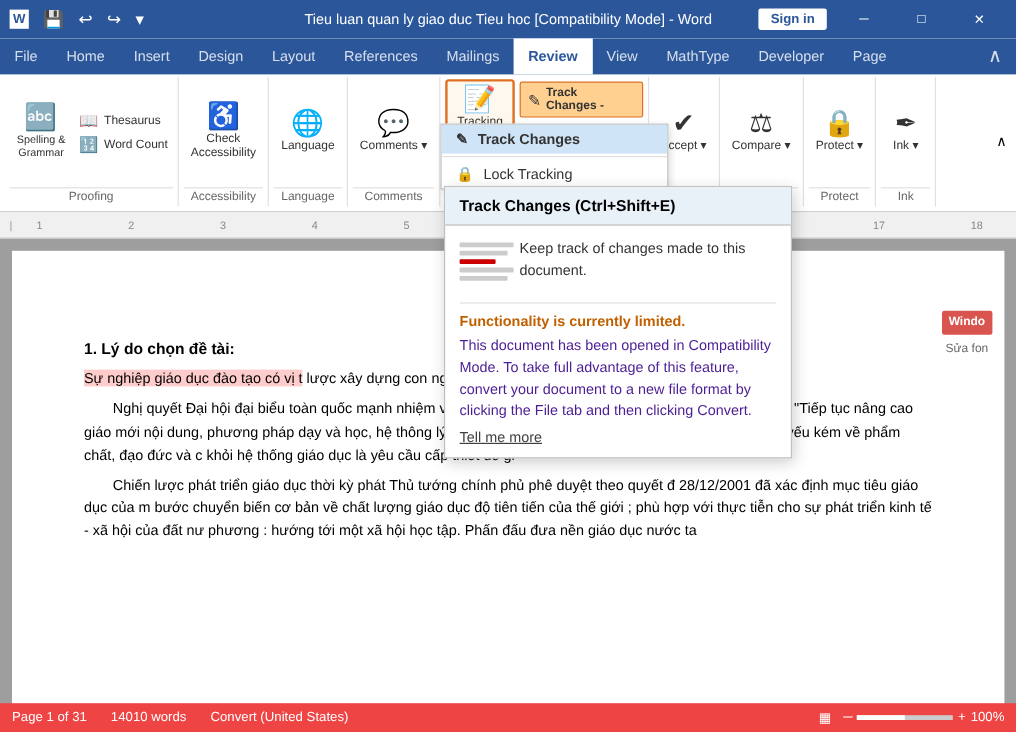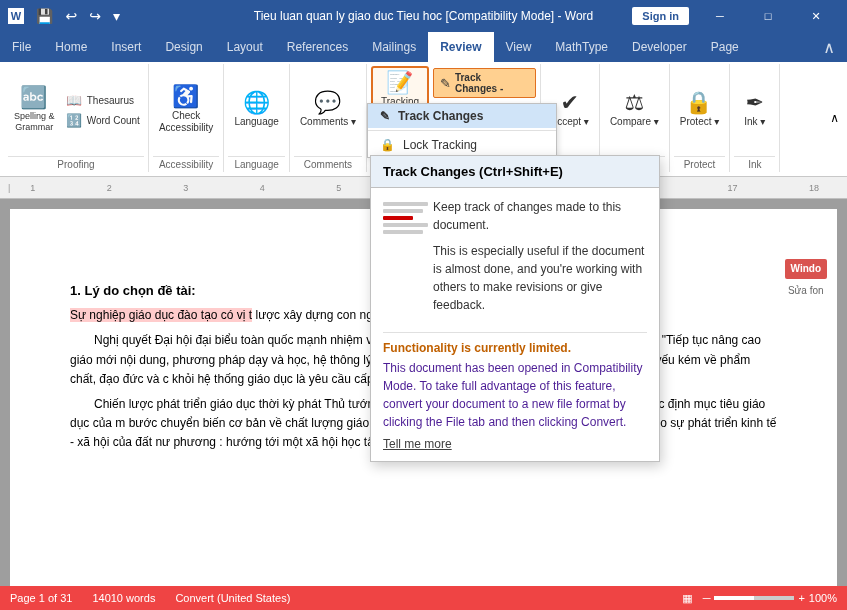--- a/index.html
+++ b/index.html
@@ -374,21 +374,20 @@
     <div class="tooltip-icon-area">
       <div class="tooltip-icon-img">
         <div class="tooltip-line w90"></div>
         <div class="tooltip-line w80"></div>
         <div class="tooltip-line red w60"></div>
         <div class="tooltip-line w90"></div>
         <div class="tooltip-line w80"></div>
       </div>
       <div>
         <div class="tooltip-desc">Keep track of changes made to this document.</div>
-        <div class="tooltip-desc">This is especially useful if the document is almost done, and you're working with others to make revisions or give feedback.</div>
       </div>
     </div>
     <div class="tooltip-limited">
       <div class="tooltip-limited-title">Functionality is currently limited.</div>
       <div class="tooltip-limited-text">This document has been opened in Compatibility Mode. To take full advantage of this feature, convert your document to a new file format by clicking the File tab and then clicking Convert.</div>
       <span class="tooltip-link">Tell me more</span>
     </div>
   </div>
 </div>
 

